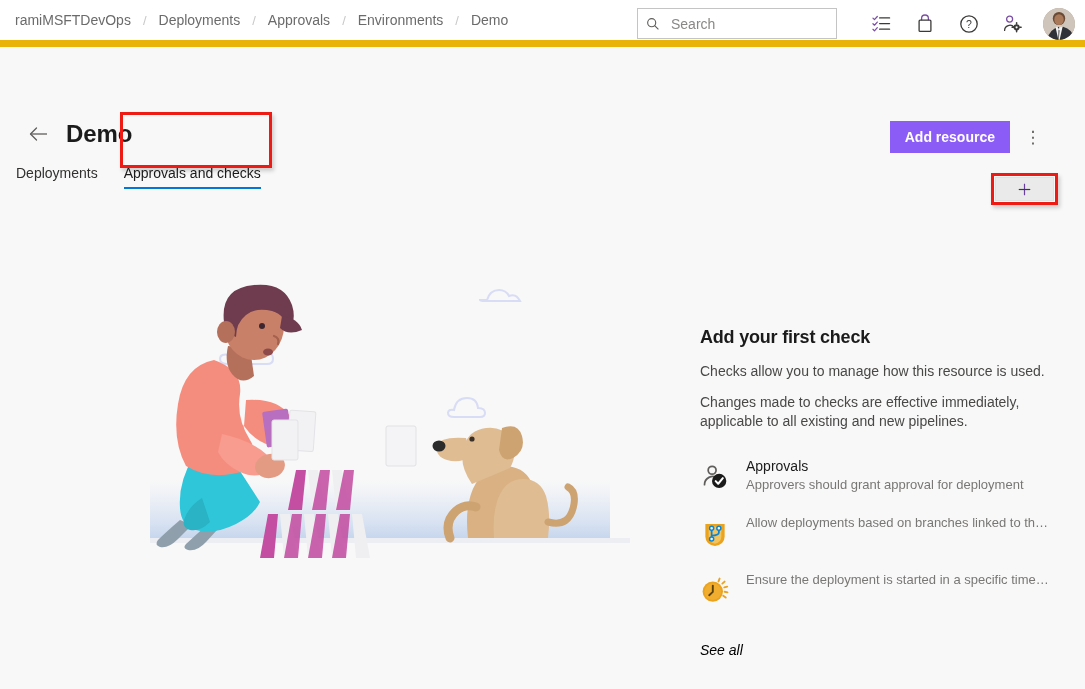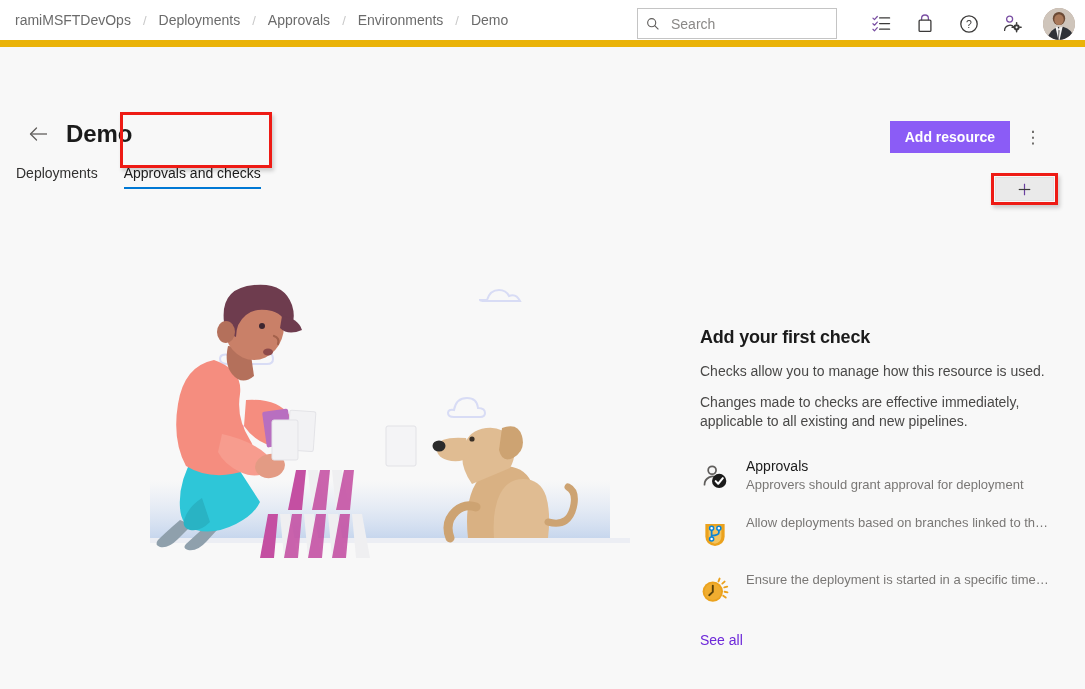--- a/index.html
+++ b/index.html
@@ -204,23 +204,24 @@
     font-size: 13px;
     color: #797775;
     white-space: nowrap;
     overflow: hidden;
     text-overflow: ellipsis;
     max-width: 305px;
   }
   #see-all {
     display: inline-block;
     font-size: 14px;
-    color: #6d28d9;
-    cursor: pointer;
-    margin-top: 3px;
+    color: #000000;
+    cursor: pointer;
+    margin-top: 13px;
+    font-style: italic;
   }
 </style>
 </head>
 <body>
 
 <div id="topnav">
 
   <div id="breadcrumb">
     <span class="crumb">ramiMSFTDevOps</span>
     <span class="crumb-sep">/</span>

